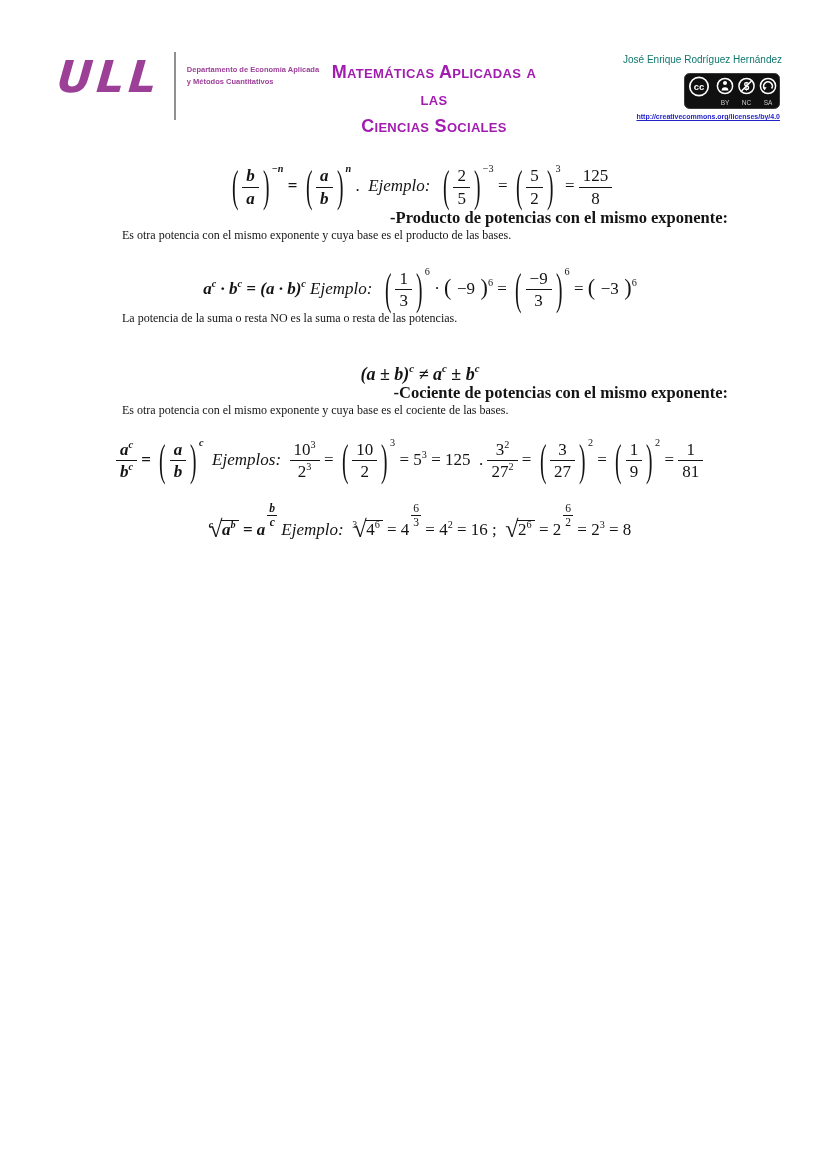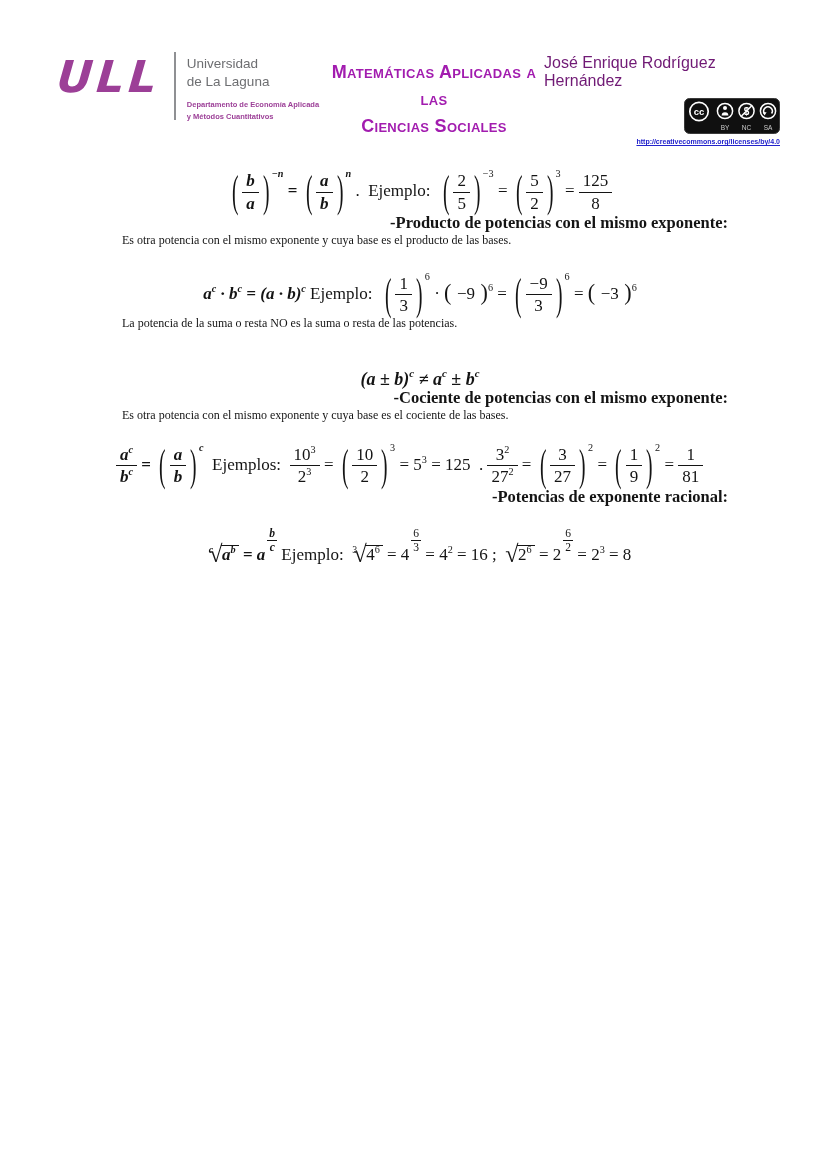--- a/index.html
+++ b/index.html
@@ -15,21 +15,21 @@
   .logo-divider{border-left:2px solid #8f9093;height:68px;margin-right:11px;}
   .uni-text{padding-top:3px;font-family:"Liberation Sans",sans-serif;}
   .uni-name{font-size:13.5px;color:#6d6e71;line-height:1.3;font-weight:500;}
   .dept{margin-top:9px;font-size:7.5px;font-weight:bold;color:#9c3f97;line-height:1.6;}
   .title-block{flex:1;text-align:center;padding-top:7px;}
   .doc-title{font-family:"Liberation Sans",sans-serif;font-weight:bold;
              font-variant:small-caps;color:#a21caf;font-size:18px;line-height:1.5;
              letter-spacing:0.3px;}
   .right-block{width:238px;flex-shrink:0;display:flex;flex-direction:column;
                align-items:flex-end;padding-top:2px;}
-  .author{font-family:"Liberation Sans",sans-serif;font-size:16px;color:#701a75;}
+  .author{font-family:"Liberation Sans",sans-serif;font-size:10px;color:#0f766e;}
   .cc-wrap{display:flex;flex-direction:column;align-items:flex-end;margin-top:8px;margin-right:2px;}
   .cc-badge{width:96px;height:36px;}
   .cc-link{font-family:"Liberation Sans",sans-serif;font-size:7px;font-weight:bold;
            color:#2323cc;text-decoration:underline;margin-top:4px;cursor:pointer;}
 
   
   .content{padding:0 100px 0 112px;}
   h2.sec{font-size:16.5px;font-weight:bold;margin:0;line-height:1.2;text-align:right;}
   p.body{font-size:12px;margin:0;padding-left:10px;line-height:1.25;}
   .h-producto{margin-top:44px;}
@@ -41,21 +41,21 @@
 
   
   .math{font-size:17px;white-space:pre;text-align:center;line-height:1;}
   .f-intro{margin-top:26px;}
   .f-producto{margin-top:26px;}
   .f-neq{margin-top:39px;font-size:18px;}
   .f-cociente{margin-top:22px;text-align:left;margin-left:4px;margin-right:-94px;}
   .f-racional{margin-top:20px;}
   .math sup{font-size:0.6em;line-height:0;vertical-align:0.7em;}
   .m-bi{font-weight:bold;font-style:italic;}
-  .m-i{margin-top:10px;}
+  .m-i{font-style:italic;margin-top:10px;}
   .m-b{font-weight:bold;}
   .frac{display:inline-block;text-align:center;vertical-align:middle;line-height:1.15;}
   .frac .num{display:block;border-bottom:1.4px solid #141414;padding:0 4px 1px;}
   .frac .den{display:block;padding:1px 4px 0;}
   .pfrac{display:inline-flex;align-items:center;vertical-align:middle;}
   .pfrac .paren{font-size:2.55em;font-weight:normal;font-style:normal;line-height:0.78;
                 transform:scaleX(0.45);}
   .pfrac sup.pexp{align-self:flex-start;vertical-align:baseline;font-size:0.6em;
                   line-height:1;margin-top:-0.15em;margin-left:-0.15em;}
   .pgroup{display:inline;}
@@ -74,24 +74,20 @@
 </head>
 <body>
 
 <div class="page">
 
   <header>
     <div class="logo-block">
       <span class="ull">ULL</span>
       <div class="logo-divider"></div>
       <div class="uni-text">
-        <div class="uni-name">
-          <div>Universidad</div>
-          <div>de La Laguna</div>
-        </div>
         <div class="dept">
           <div>Departamento de Economía Aplicada</div>
           <div>y Métodos Cuantitativos</div>
         </div>
       </div>
     </div>
 
     <div class="title-block">
       <div class="doc-title">
         <div>Matemáticas Aplicadas a las</div>
@@ -140,18 +136,17 @@
 
     <p class="body p-note">La potencia de la suma o resta NO es la suma o resta de las potencias.</p>
 
     <div class="math f-neq"><span class="m-bi">(a ± b)<sup>c</sup> ≠ a<sup>c</sup> ± b<sup>c</sup></span></div>
 
     <h2 class="sec h-cociente">-Cociente de potencias con el mismo exponente:</h2>
     <p class="body p-cociente">Es otra potencia con el mismo exponente y cuya base es el cociente de las bases.</p>
 
     <div class="math f-cociente"><span class="frac m-bi"><span class="num"><span>a<sup>c</sup></span></span><span class="den"><span>b<sup>c</sup></span></span></span><span class="m-b"> = </span><span class="pfrac m-bi"><span class="paren">(</span><span class="frac"><span class="num"><span>a</span></span><span class="den"><span>b</span></span></span><span class="paren">)</span><sup class="pexp"><span>c</span></sup></span><span class="m-i">  Ejemplos:  </span><span class="frac"><span class="num"><span>10<sup>3</sup></span></span><span class="den"><span>2<sup>3</sup></span></span></span><span> = </span><span class="pfrac"><span class="paren">(</span><span class="frac"><span class="num"><span>10</span></span><span class="den"><span>2</span></span></span><span class="paren">)</span><sup class="pexp"><span>3</span></sup></span><span> = 5<sup>3</sup> = 125  . </span><span class="frac"><span class="num"><span>3<sup>2</sup></span></span><span class="den"><span>27<sup>2</sup></span></span></span><span> = </span><span class="pfrac"><span class="paren">(</span><span class="frac"><span class="num"><span>3</span></span><span class="den"><span>27</span></span></span><span class="paren">)</span><sup class="pexp"><span>2</span></sup></span><span> = </span><span class="pfrac"><span class="paren">(</span><span class="frac"><span class="num"><span>1</span></span><span class="den"><span>9</span></span></span><span class="paren">)</span><sup class="pexp"><span>2</span></sup></span><span> = </span><span class="frac"><span class="num"><span>1</span></span><span class="den"><span>81</span></span></span></div>
 
-    <h2 class="sec h-racional">-Potencias de exponente racional:</h2>
 
     <div class="math f-racional"><span class="root m-bi"><span class="ridx">c</span><span class="rsym">√</span><span class="rad"><span>a<sup>b</sup></span></span></span><span class="m-b"> = </span><span class="supfrac m-bi"><span>a</span><span class="frac expfrac"><span class="num"><span>b</span></span><span class="den"><span>c</span></span></span></span><span class="m-i"> Ejemplo:  </span><span class="root"><span class="ridx">3</span><span class="rsym">√</span><span class="rad"><span>4<sup>6</sup></span></span></span><span> = </span><span class="supfrac"><span>4</span><span class="frac expfrac"><span class="num"><span>6</span></span><span class="den"><span>3</span></span></span></span><span> = 4<sup>2</sup> = 16 ;  </span><span class="root"><span class="rsym">√</span><span class="rad"><span>2<sup>6</sup></span></span></span><span> = </span><span class="supfrac"><span>2</span><span class="frac expfrac"><span class="num"><span>6</span></span><span class="den"><span>2</span></span></span></span><span> = 2<sup>3</sup> = 8</span></div>
 
   </div>
 </div>
 
 </body></html>

